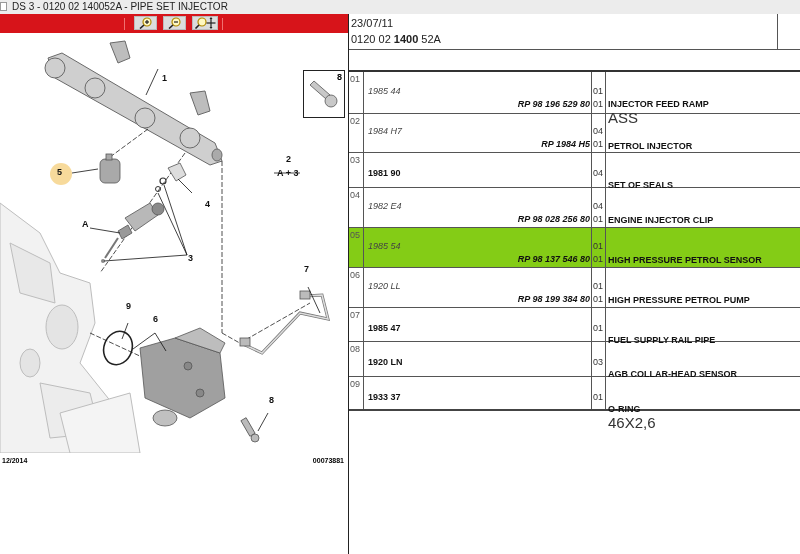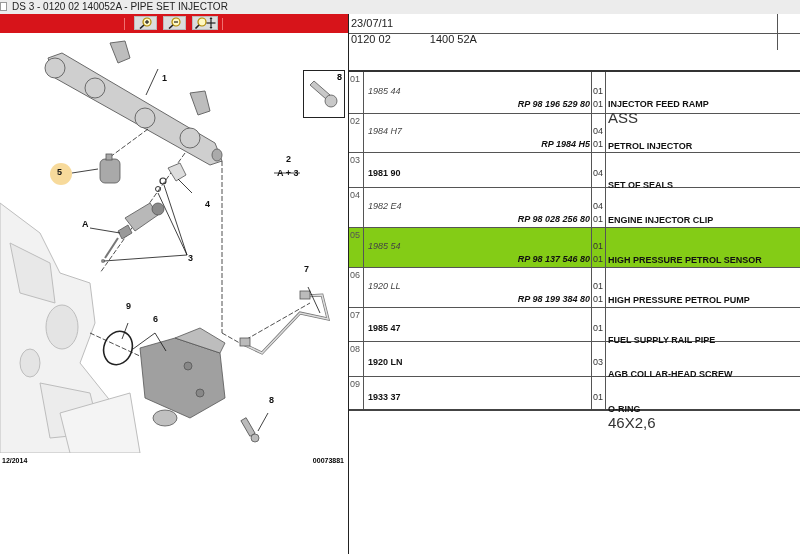--- a/index.html
+++ b/index.html
@@ -19,24 +19,24 @@
   .diagram { position: absolute; left: 0; top: 19px; width: 348px; height: 420px; }
   .callout { position: absolute; font-size: 9px; font-weight: bold; color: #111; }
   .hl5 { position: absolute; left: 50px; top: 130px; width: 22px; height: 22px; border-radius: 50%; background: #f6d48a; opacity: 0.85; }
   .inset { position: absolute; left: 303px; top: 37px; width: 42px; height: 48px; border: 1px solid #222; background: #fff; }
   .inset .num { position: absolute; right: 2px; top: 1px; font-size: 9px; font-weight: bold; }
   .footer-left { position: absolute; left: 2px; top: 443px; font-size: 7px; font-weight: bold; }
   .footer-right { position: absolute; right: 4px; top: 443px; font-size: 7px; font-weight: bold; }
 
   
   .right { position: absolute; left: 348px; top: 14px; width: 452px; height: 540px; border-left: 1px solid #222; background: #fff; }
-  .hdr { position: absolute; left: 0; top: 0; width: 452px; height: 20px; border-bottom: 1px solid #555; }
+  .hdr { position: absolute; left: 0; top: 0; width: 452px; height: 36px; border-bottom: 1px solid #555; }
   .hdr .date { position: absolute; left: 2px; top: 3px; font-size: 11px; color: #222; }
   .hdr .ref { position: absolute; left: 2px; top: 19px; font-size: 11px; color: #222; }
-  .hdr .ref b { font-weight: normal; margin-left: 36px; }
+  .hdr .ref b { font-weight: bold; }
   .hdr .vsep { position: absolute; left: 428px; top: 0; width: 1px; height: 36px; background: #555; }
   .blank-row { position: absolute; left: 0; top: 36px; width: 452px; height: 22px; border-bottom: 2px solid #333; }
 
   .tbl { position: absolute; left: 0; top: 58px; width: 452px; }
   .row { position: relative; width: 452px; border-bottom: 1px solid #555; }
   .row.hl { background: #84cc16; }
   .row .c-num { position: absolute; left: 0; top: 0; width: 15px; height: 100%; border-right: 1px solid #555; font-size: 9px; color: #555; padding: 2px 0 0 1px; }
   .row .c-code { position: absolute; left: 15px; top: 0; width: 228px; height: 100%; border-right: 1px solid #555; }
   .row .c-qty { position: absolute; left: 243px; top: 0; width: 14px; height: 100%; border-right: 1px solid #555; font-size: 9px; color: #333; }
   .row .c-desc { position: absolute; left: 257px; top: 0; width: 195px; height: 100%; padding-left: 2px; margin-top: 24px; }
@@ -315,21 +315,21 @@
 
       <div class="row" style="height:35px">
         <div class="c-num">08</div>
         <div class="c-code">
           <span class="code-bold" style="top:15px">1920 LN</span>
         </div>
         <div class="c-qty">
           <span class="q1" style="top:15px;position:absolute">03</span>
         </div>
         <div class="c-desc">
-          <div class="desc-title">AGB COLLAR-HEAD SCREW</div>
+          <div class="desc-title">AGB COLLAR-HEAD SENSOR</div>
         </div>
       </div>
 
       <div class="row" style="height:34px; border-bottom:2px solid #444">
         <div class="c-num">09</div>
         <div class="c-code">
           <span class="code-bold" style="top:15px">1933 37</span>
         </div>
         <div class="c-qty">
           <span class="q1" style="top:15px;position:absolute">01</span>

